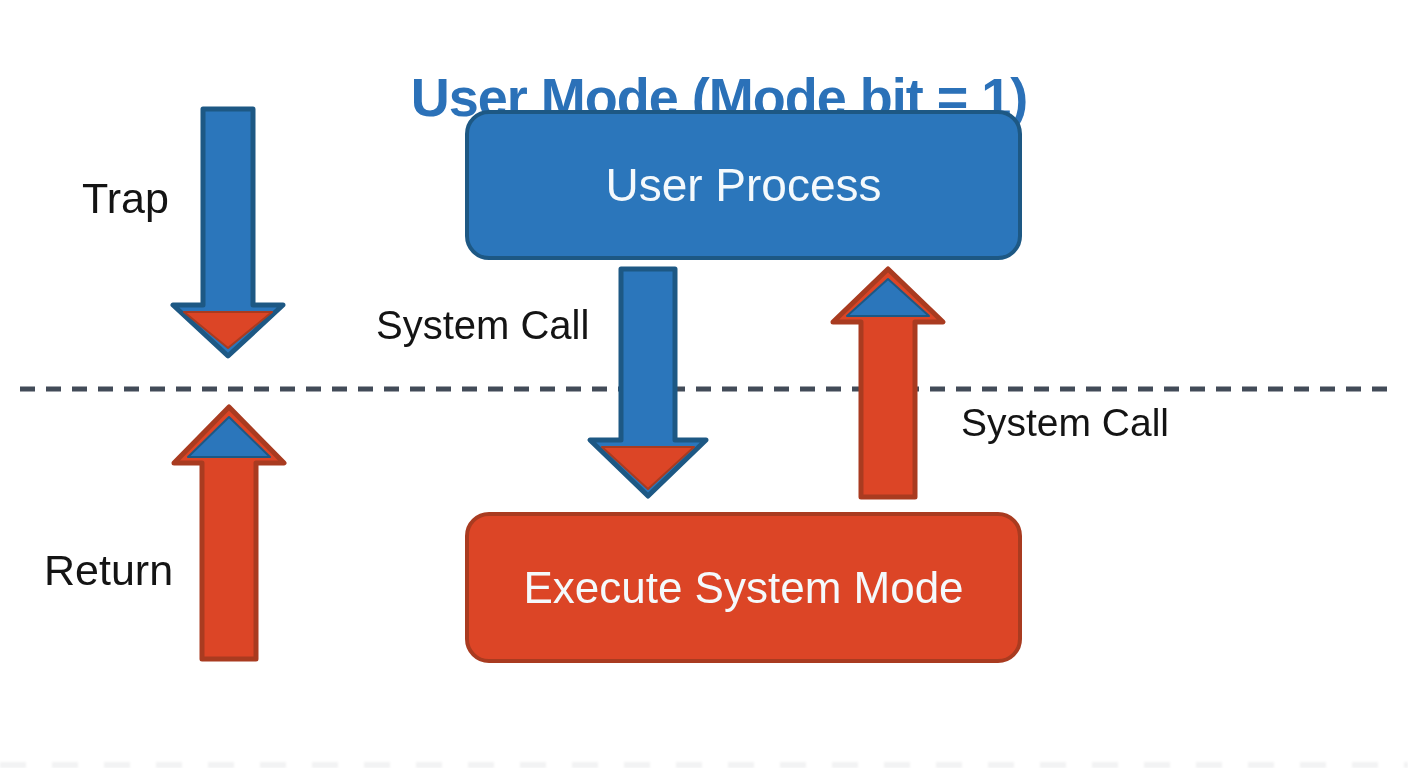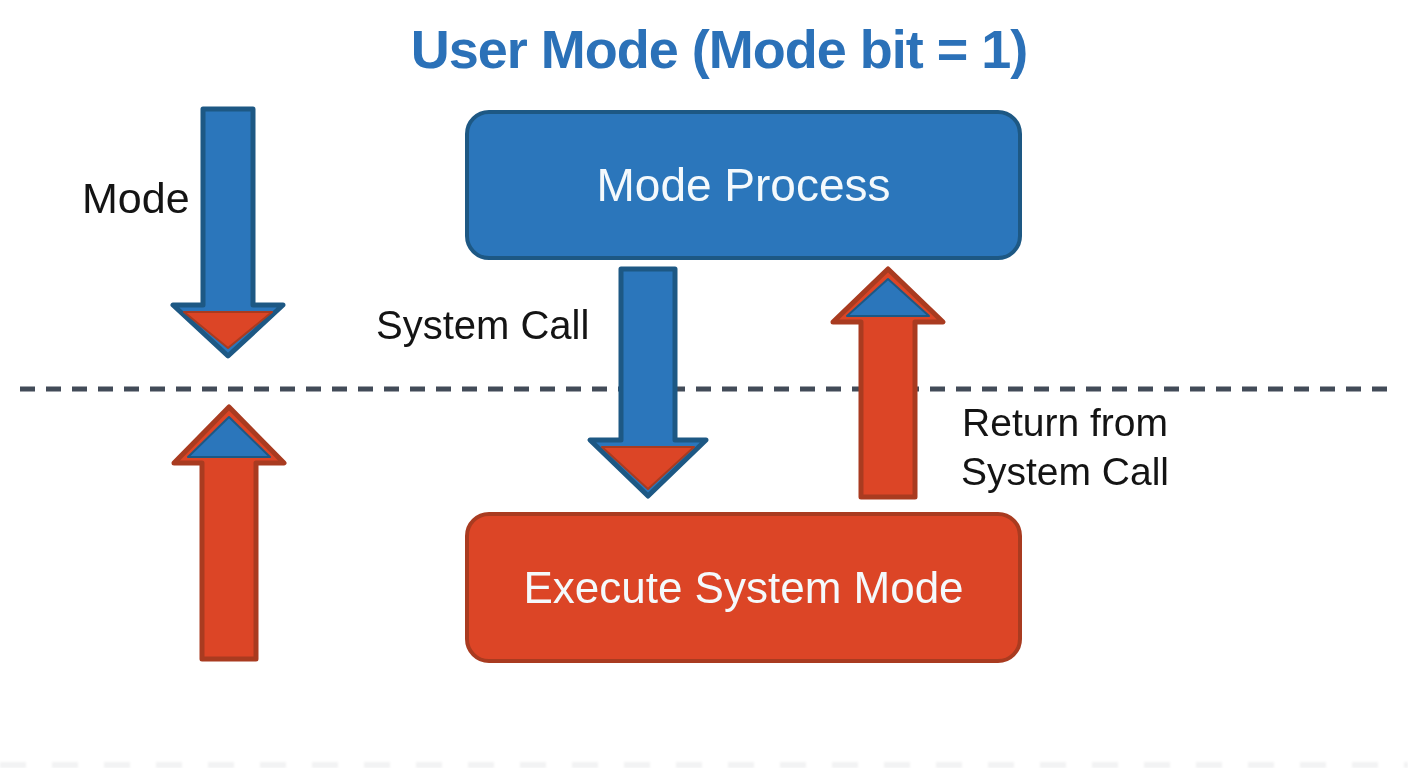--- a/index.html
+++ b/index.html
@@ -10,20 +10,21 @@
     overflow:hidden;
     font-family:"Liberation Sans", sans-serif;
   }
   .mode-title{
     position:absolute;
     font-weight:700;
     font-size:54px;
     letter-spacing:-1px;
     white-space:nowrap;
     transform:translateX(-50%);
+    margin-top:48px;
   }
   .mode-title.user{ color:var(--blue-title); left:calc(50% + 15px); top:18px; }
   .mode-title.kernel{ color:var(--red-title); left:calc(50% + 69px); top:686px; }
 
   .box{
     position:absolute;
     left:465px;
     width:549px;
     border:4px solid;
     border-radius:24px;
@@ -63,30 +64,30 @@
   }
 </style>
 </head>
 <body>
 
 <div class="canvas">
 
   <div class="mode-title user">User Mode (Mode bit = 1)</div>
 
   <div class="box blue">
-    <span>Mode Process</span>
+    <span>User Process</span>
   </div>
 
   <div class="arrow" style="left:170px;top:106px;">
     <svg width="116" height="254" viewBox="0 0 116 254">
       <path class="arr-blue-body" d="M33 3 H83 V199 H113 L58 250 L3 199 H33 Z"></path>
       <path class="arr-red-tip" d="M14 206 H102 L58 242 Z"></path>
     </svg>
   </div>
-  <div class="label trap">Mode</div>
+  <div class="label trap">Trap</div>
 
   <div class="divider">
     <svg width="1372" height="8" viewBox="0 0 1372 8">
       <line x1="2" y1="4" x2="1370" y2="4" stroke="var(--dashed-line)" stroke-width="5" stroke-dasharray="15 11"></line>
     </svg>
   </div>
 
   <div class="arrow" style="left:586px;top:266px;">
     <svg width="125" height="234" viewBox="0 0 125 234">
       <path class="arr-blue-body" d="M35 3 H89 V174 H120 L62 230 L4 174 H35 Z"></path>
@@ -95,30 +96,30 @@
   </div>
   <div class="label syscall">System Call</div>
 
   <div class="arrow" style="left:830px;top:266px;">
     <svg width="116" height="234" viewBox="0 0 116 234">
       <path class="arr-red-body" d="M58 3 L113 56 H85 V231 H31 V56 H3 Z"></path>
       <path class="arr-blue-tip" d="M58 13 L99 50 H17 Z"></path>
     </svg>
   </div>
   <div class="label retfrom">
-    <div>Return from</div>
     <div>System Call</div>
   </div>
 
   <div class="arrow" style="left:171px;top:404px;">
     <svg width="116" height="258" viewBox="0 0 116 258">
       <path class="arr-red-body" d="M58 3 L113 59 H85 V255 H31 V59 H3 Z"></path>
       <path class="arr-blue-tip" d="M58 13 L99 53 H17 Z"></path>
     </svg>
   </div>
+  <div class="label ret">Return</div>
 
   <div class="box red">
     <span>Execute System Mode</span>
   </div>
 
 
   <div class="bottom-noise"></div>
 
 </div>
 

